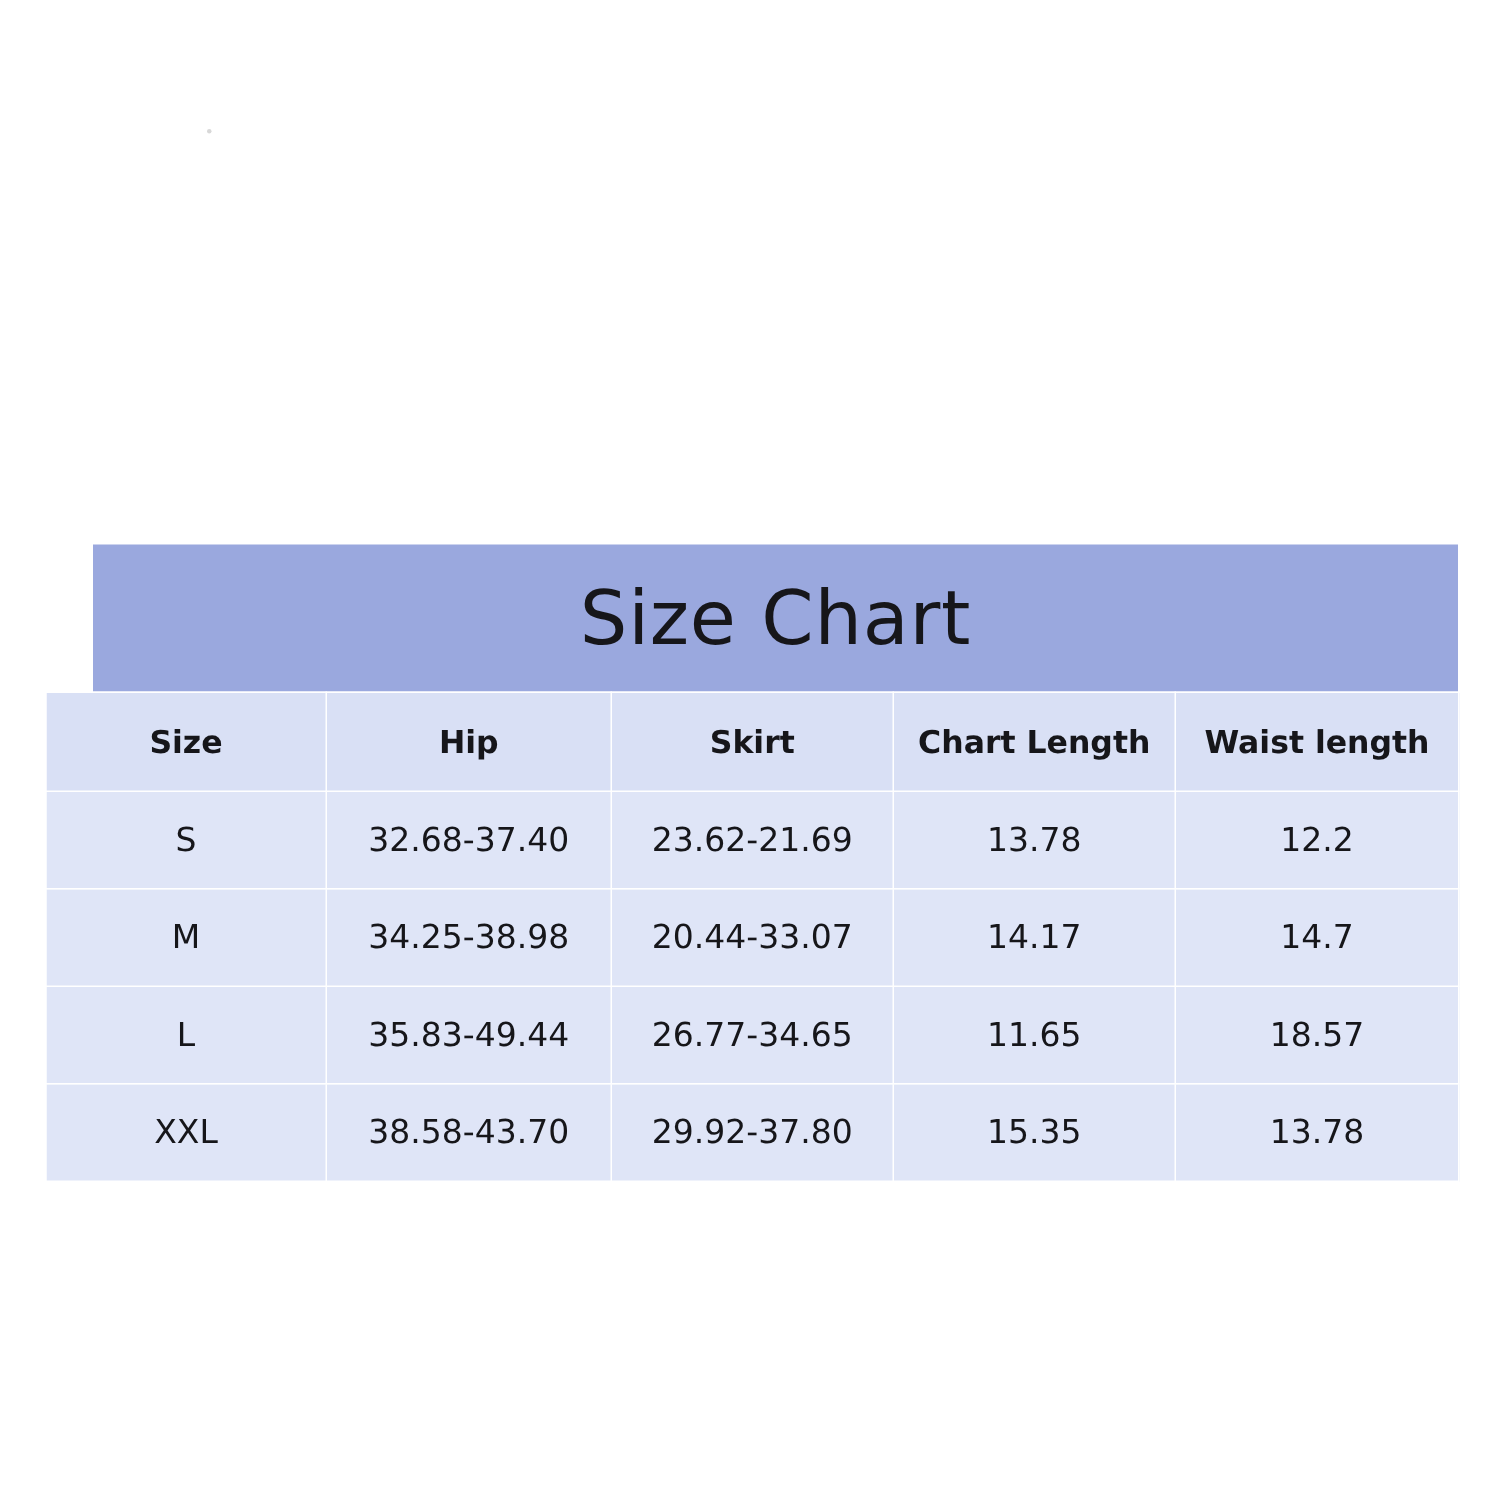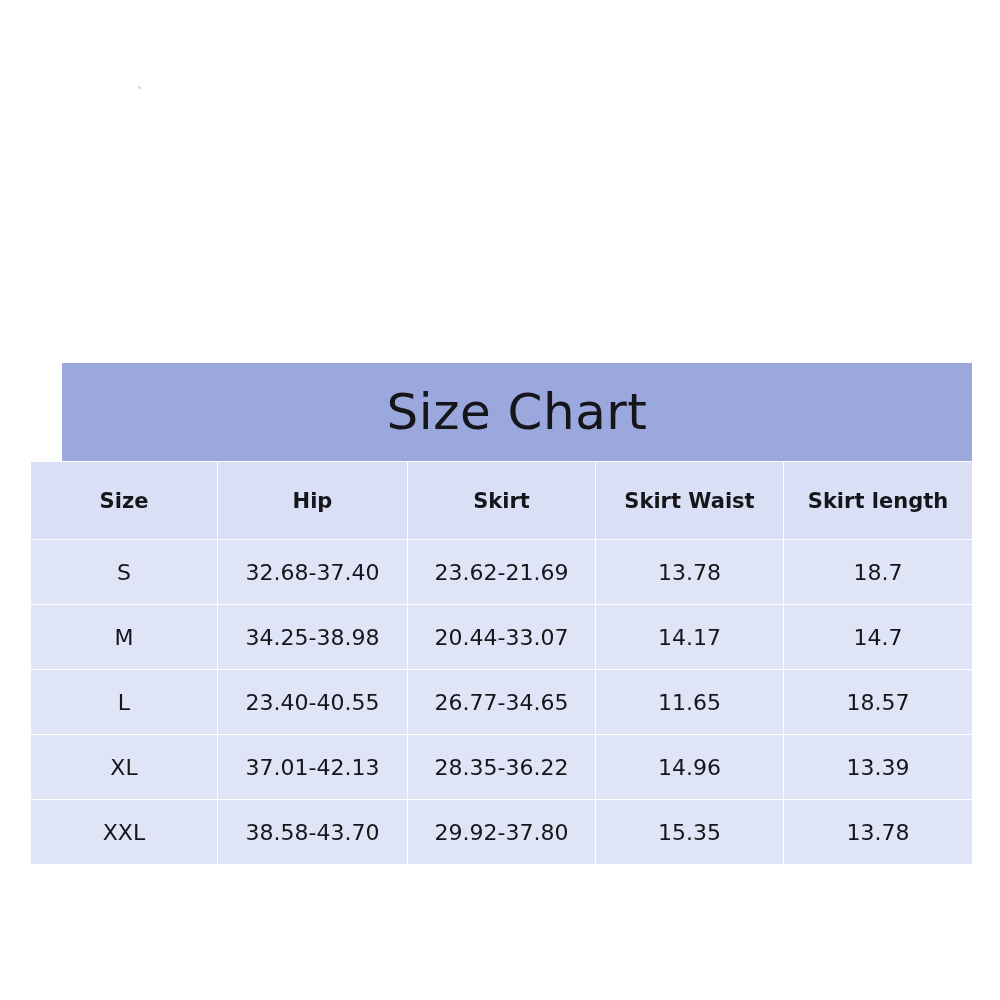--- a/index.html
+++ b/index.html
@@ -47,21 +47,21 @@
     border: 1px solid #ffffff;
     text-align: center;
     color: #16161a;
     box-sizing: border-box;
   }
 
   table.size-table thead th {
     background: #d9e0f5;
     font-size: 21px;
     font-weight: bold;
-    height: 78px;
+    height: 66px;
     padding: 0 4px;
   }
 
   table.size-table tbody td {
     background: #dfe5f7;
     font-size: 22px;
     font-weight: 400;
     height: 65px;
     padding: 0 4px;
   }
@@ -98,52 +98,45 @@
         <col class="c1">
         <col class="c2">
         <col class="c3">
         <col class="c4">
     </colgroup>
     <thead>
       <tr>
         <th>Size</th>
         <th>Hip</th>
         <th>Skirt</th>
-        <th>Skirt Waist</th>
-        <th>Skirt length</th>
+        <th>Chart Length</th>
+        <th>Waist length</th>
       </tr>
     </thead>
     <tbody>
       <tr>
         <td>S</td>
         <td>32.68-37.40</td>
         <td>23.62-21.69</td>
         <td>13.78</td>
-        <td>18.7</td>
+        <td>12.2</td>
       </tr>
       <tr>
         <td>M</td>
         <td>34.25-38.98</td>
         <td>20.44-33.07</td>
         <td>14.17</td>
         <td>14.7</td>
       </tr>
       <tr>
         <td>L</td>
-        <td>23.40-40.55</td>
+        <td>35.83-49.44</td>
         <td>26.77-34.65</td>
         <td>11.65</td>
         <td>18.57</td>
-      </tr>
-      <tr>
-        <td>XL</td>
-        <td>37.01-42.13</td>
-        <td>28.35-36.22</td>
-        <td>14.96</td>
-        <td>13.39</td>
       </tr>
       <tr>
         <td>XXL</td>
         <td>38.58-43.70</td>
         <td>29.92-37.80</td>
         <td>15.35</td>
         <td>13.78</td>
       </tr>
     </tbody>
   </table>

